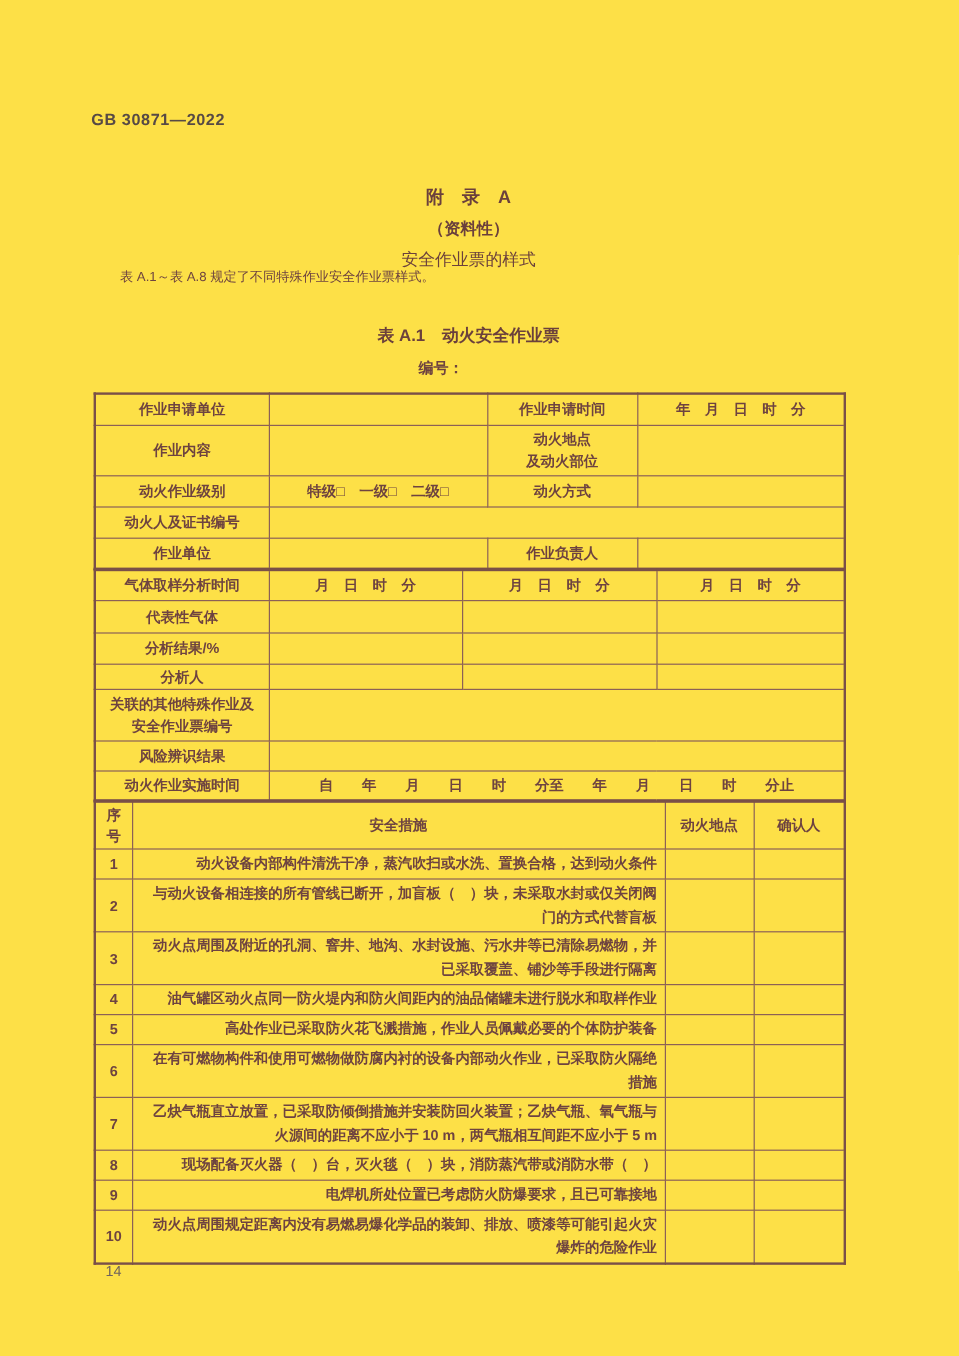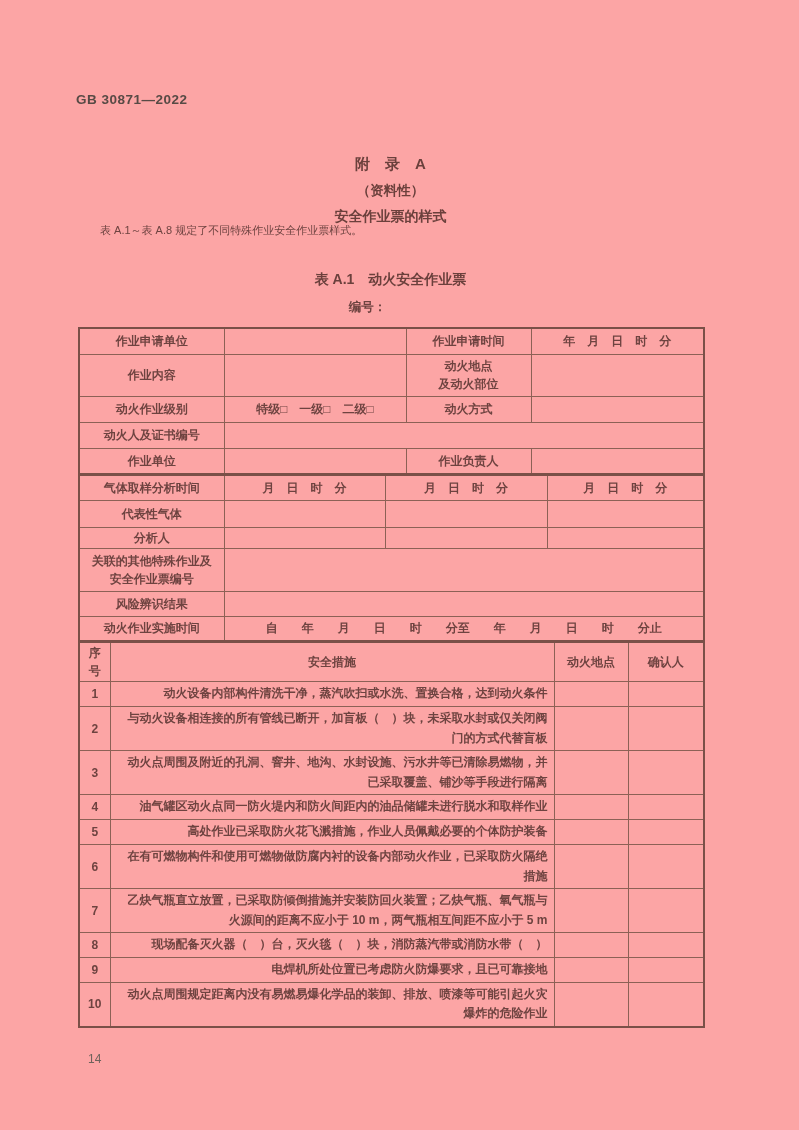--- a/index.html
+++ b/index.html
@@ -5,36 +5,36 @@
   * { box-sizing: border-box; }
   html, body { margin: 0; padding: 0; }
   body {
     width: 799px; height: 1130px;
     background: #ffffff;
     font-family: "Liberation Sans", "DejaVu Sans", sans-serif;
   }
   .page {
     position: relative;
     width: 799px; height: 1130px;
-    background: #fca5a5;
+    background: #fde047;
     overflow: hidden;
     color: #6e4340;
   }
   .doc-code {
     position: absolute; left: 76px; top: 92px;
     font-size: 13.5px; font-weight: bold; color: #574a45;
     letter-spacing: 0.5px;
   }
   .title-block {
     position: absolute; left: 78px; top: 155px; width: 625px;
     text-align: center; color: #6b403c;
   }
   .title-block .t1 { font-size: 15px; font-weight: bold; margin: 0 0 8px 0; }
   .title-block .t2 { font-size: 13.5px; font-weight: bold; margin: 0 0 8px 0; }
-  .title-block .t3 { font-size: 14px; font-weight: bold; margin: 0; }
+  .title-block .t3 { font-size: 14px; font-weight: normal; margin: 0; }
   .intro {
     position: absolute; left: 78px; top: 223px; width: 625px;
     font-size: 11px; color: #6e4340; text-indent: 2em;
   }
   .table-title {
     position: absolute; left: 78px; top: 271px; width: 625px;
     text-align: center; font-size: 14px; font-weight: bold; color: #6b403c;
   }
   .number-line {
     position: absolute; left: 78px; top: 299px; width: 625px;
@@ -131,20 +131,26 @@
         </colgroup>
       <tbody>
           <tr style="height:25px">
         <td>气体取样分析时间</td>
         <td>月　日　时　分</td>
         <td>月　日　时　分</td>
         <td>月　日　时　分</td>
       </tr>
       <tr style="height:27px">
         <td>代表性气体</td>
+        <td></td>
+        <td></td>
+        <td></td>
+      </tr>
+      <tr style="height:26px">
+        <td>分析结果/%</td>
         <td></td>
         <td></td>
         <td></td>
       </tr>
       <tr style="height:21px">
         <td>分析人</td>
         <td></td>
         <td></td>
         <td></td>
       </tr>

